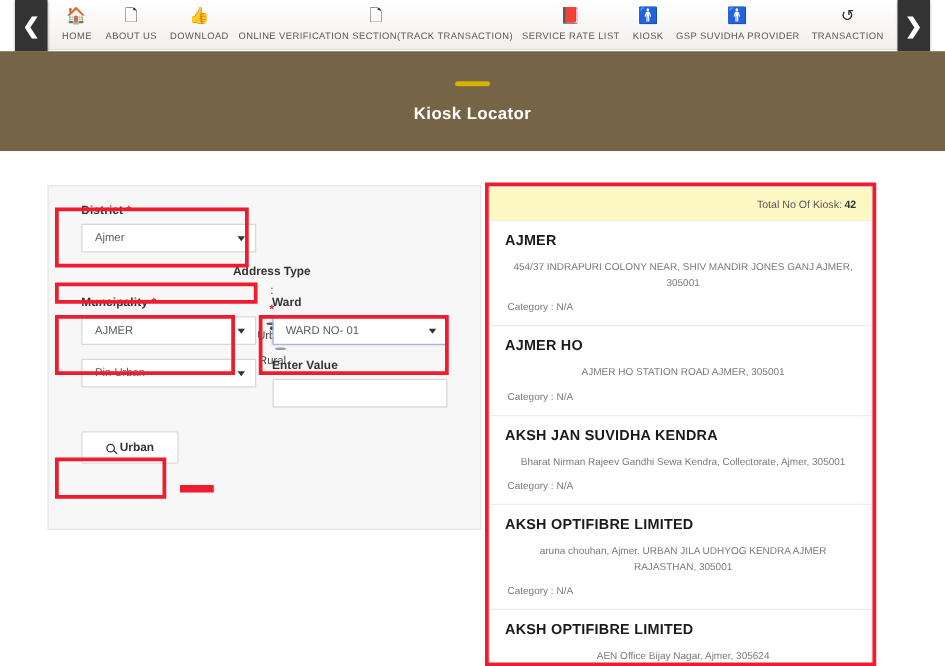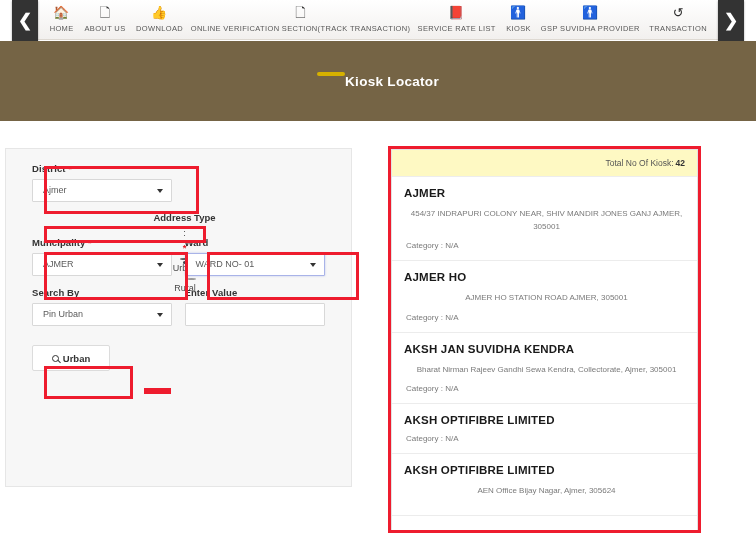--- a/index.html
+++ b/index.html
@@ -52,37 +52,37 @@
     cursor: pointer;
     box-shadow: 0 1px 2px rgba(0,0,0,.35);
   }
   .navarrow.left  { left: 12px; }
   .navarrow.right { right: 12px; }
 
   
   .banner {
     position: absolute; left: 0; top: 41px; width: 756px; height: 80px;
     background: #756445;
-    display: flex; align-items: center;
+    display: flex; flex-direction: column; align-items: center;
     justify-content: center;
   }
   .banner-dash {
     width: 28px; height: 4px; background: #d6b100; border-radius: 2px;
     margin-bottom: 14px;
   }
   .banner-title {
     color: #ffffff; font-size: 13.5px; font-weight: bold; letter-spacing: .3px;
   }
 
   
   .content { position: absolute; left: 0; top: 121px; width: 756px; height: 412px; background:#fff; }
 
   
   .form-card {
-    position: absolute; left: 5px; top: 27px; width: 347px; height: 339px;
+    position: absolute; left: 38px; top: 27px; width: 347px; height: 276px;
     background: #f7f7f7; border: 1px solid #e6e6e6;
   }
   .form-inner { padding: 14px 14px 0 26px; }
 
   .field-label {
     font-size: 9.5px; font-weight: bold; color: #333333; margin-bottom: 5px;
     letter-spacing: .1px;
   }
   .req { color: #e01b24; font-weight: bold; }
 
@@ -273,21 +273,20 @@
             <div class="field-label">Ward</div>
             <div class="sel focused">
               <span>WARD NO- 01</span>
               <span class="caret"></span>
             </div>
           </div>
         </div>
 
         <div class="row" style="margin-bottom:19px;">
           <div class="col-left">
-            <div class="field-label">Search By</div>
             <div class="sel">
               <span>Pin Urban</span>
               <span class="caret"></span>
             </div>
           </div>
           <div class="col-right">
             <div class="field-label">Enter Value</div>
             <div class="txt">
               <span></span>
             </div>
@@ -328,20 +327,21 @@
       </div>
 
       <div class="kiosk">
         <div class="kiosk-name">AKSH JAN SUVIDHA KENDRA</div>
         <div class="kiosk-addr">Bharat Nirman Rajeev Gandhi Sewa Kendra, Collectorate, Ajmer, 305001</div>
         <div class="kiosk-cat">Category : N/A</div>
       </div>
 
       <div class="kiosk">
         <div class="kiosk-name">AKSH OPTIFIBRE LIMITED</div>
+        <div class="kiosk-addr">aruna chouhan, Ajmer. URBAN JILA UDHYOG KENDRA AJMER RAJASTHAN, 305001</div>
         <div class="kiosk-cat">Category : N/A</div>
       </div>
 
       <div class="kiosk">
         <div class="kiosk-name">AKSH OPTIFIBRE LIMITED</div>
         <div class="kiosk-addr">AEN Office Bijay Nagar, Ajmer, 305624</div>
       </div>
     </div>
 
     <div class="redbox" style="left:388px; top:25px; width:313px; height:387px;"></div>

